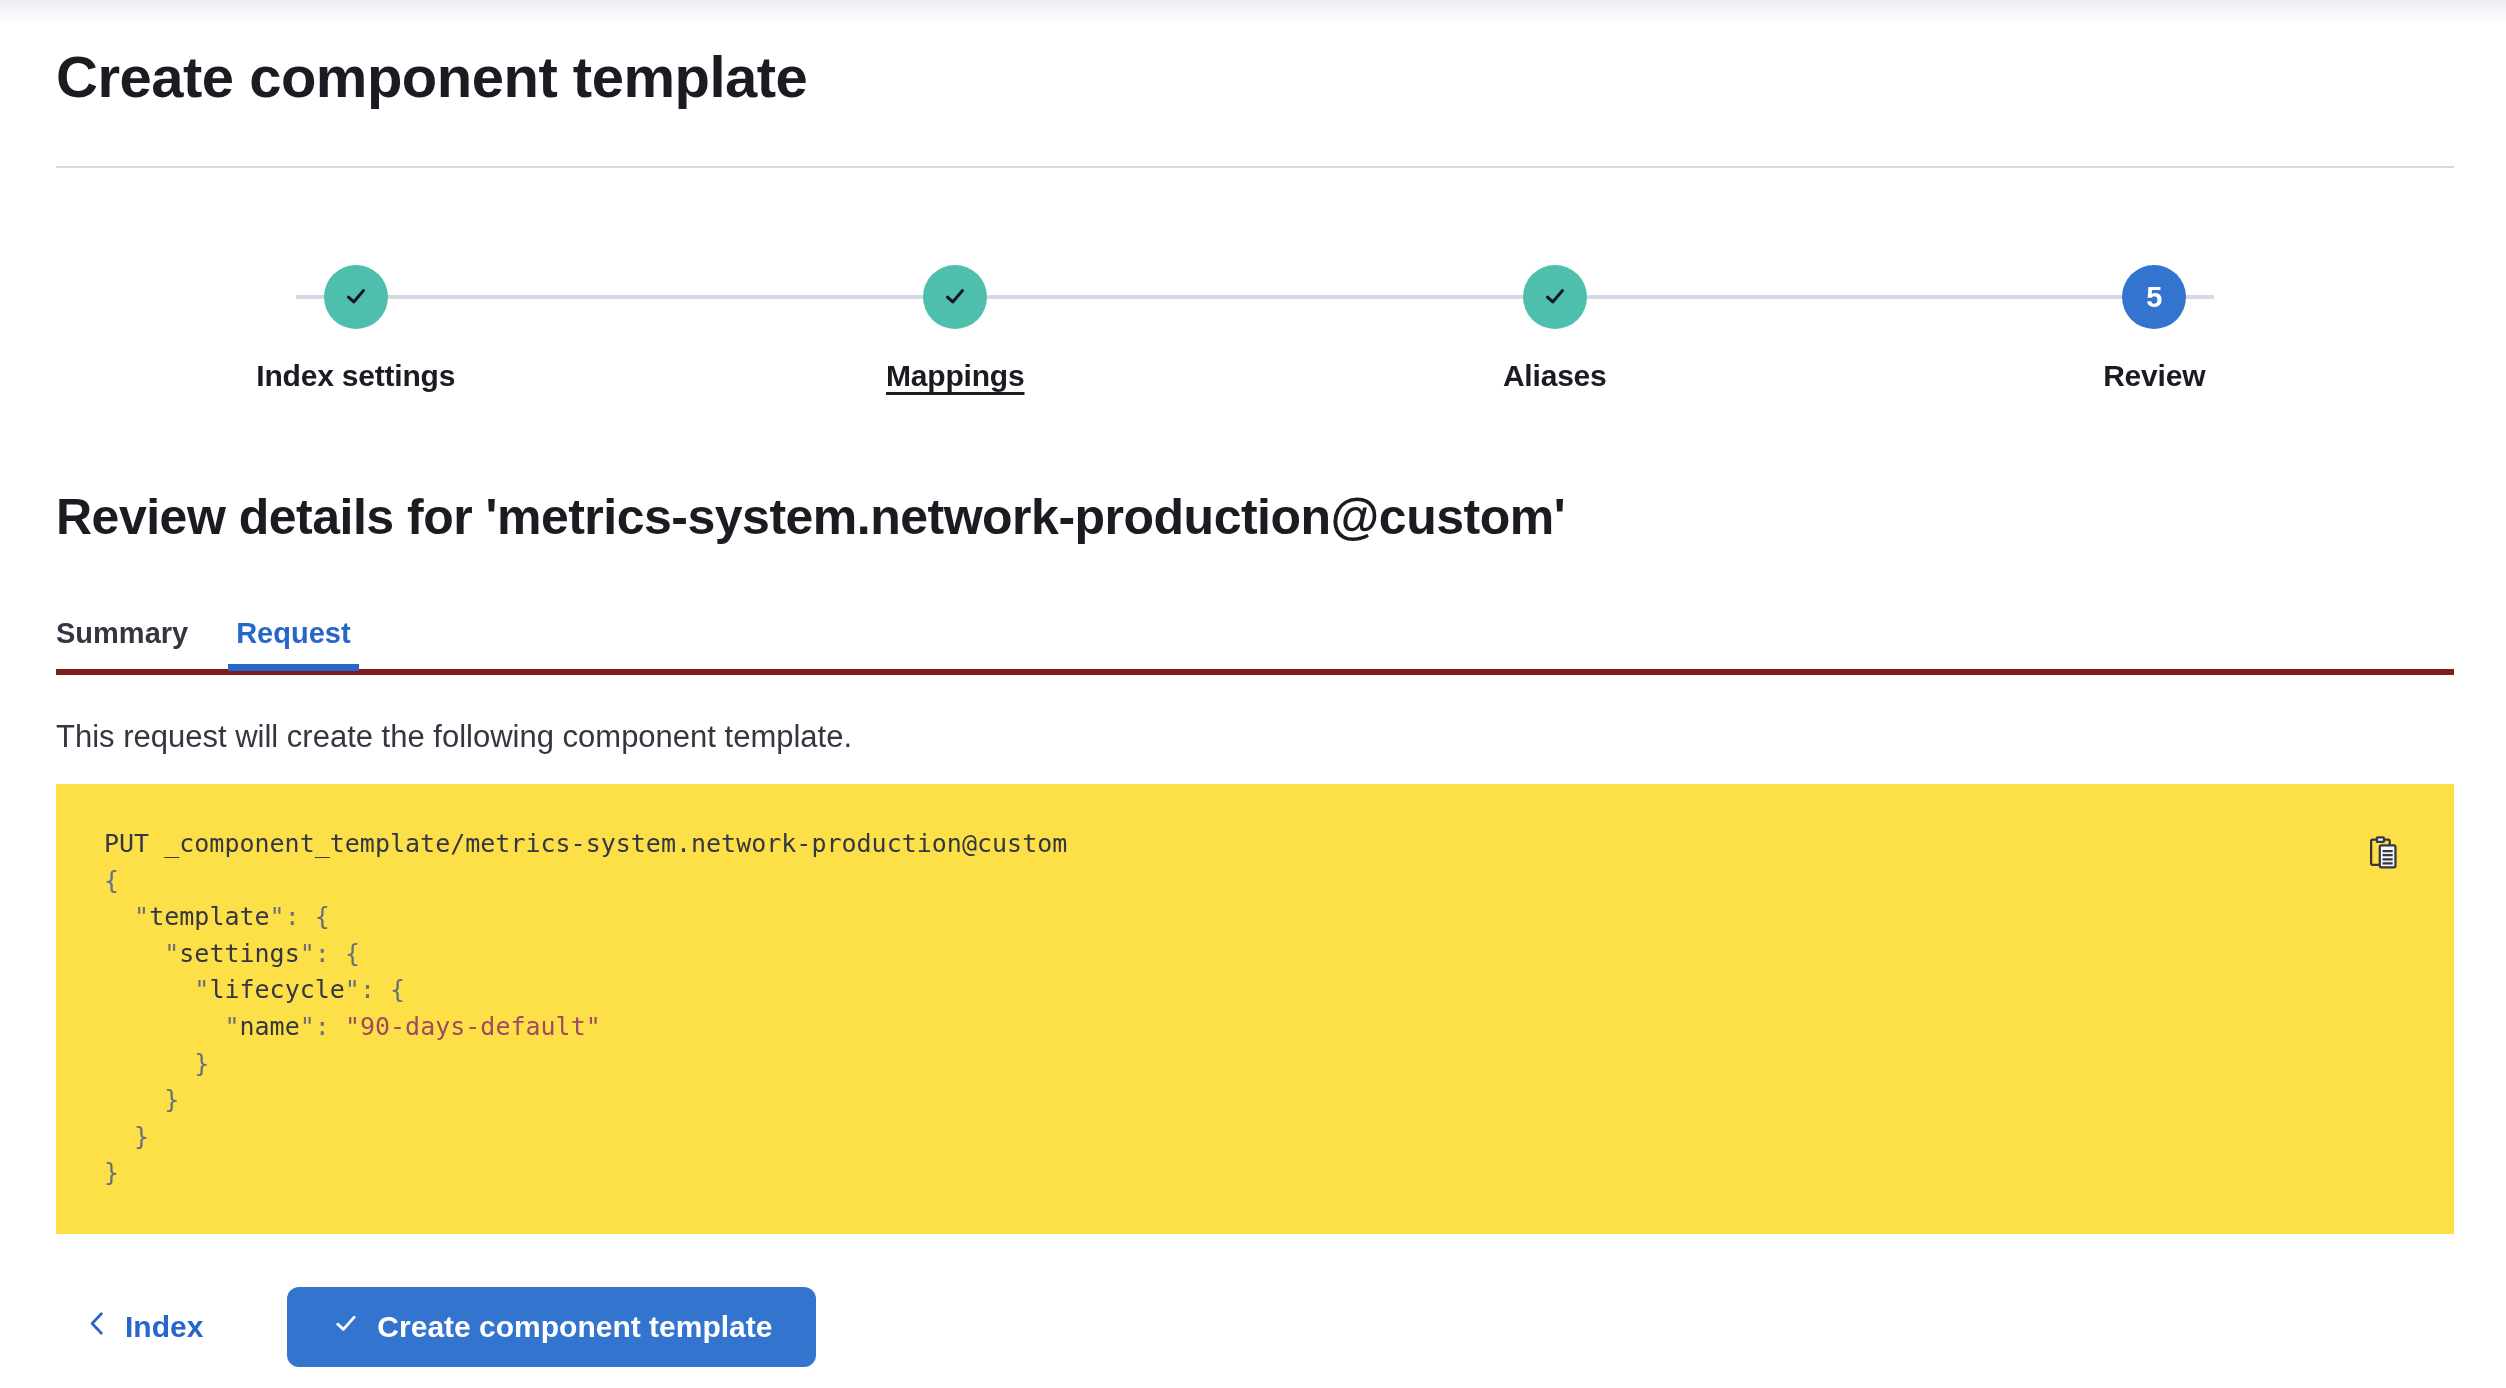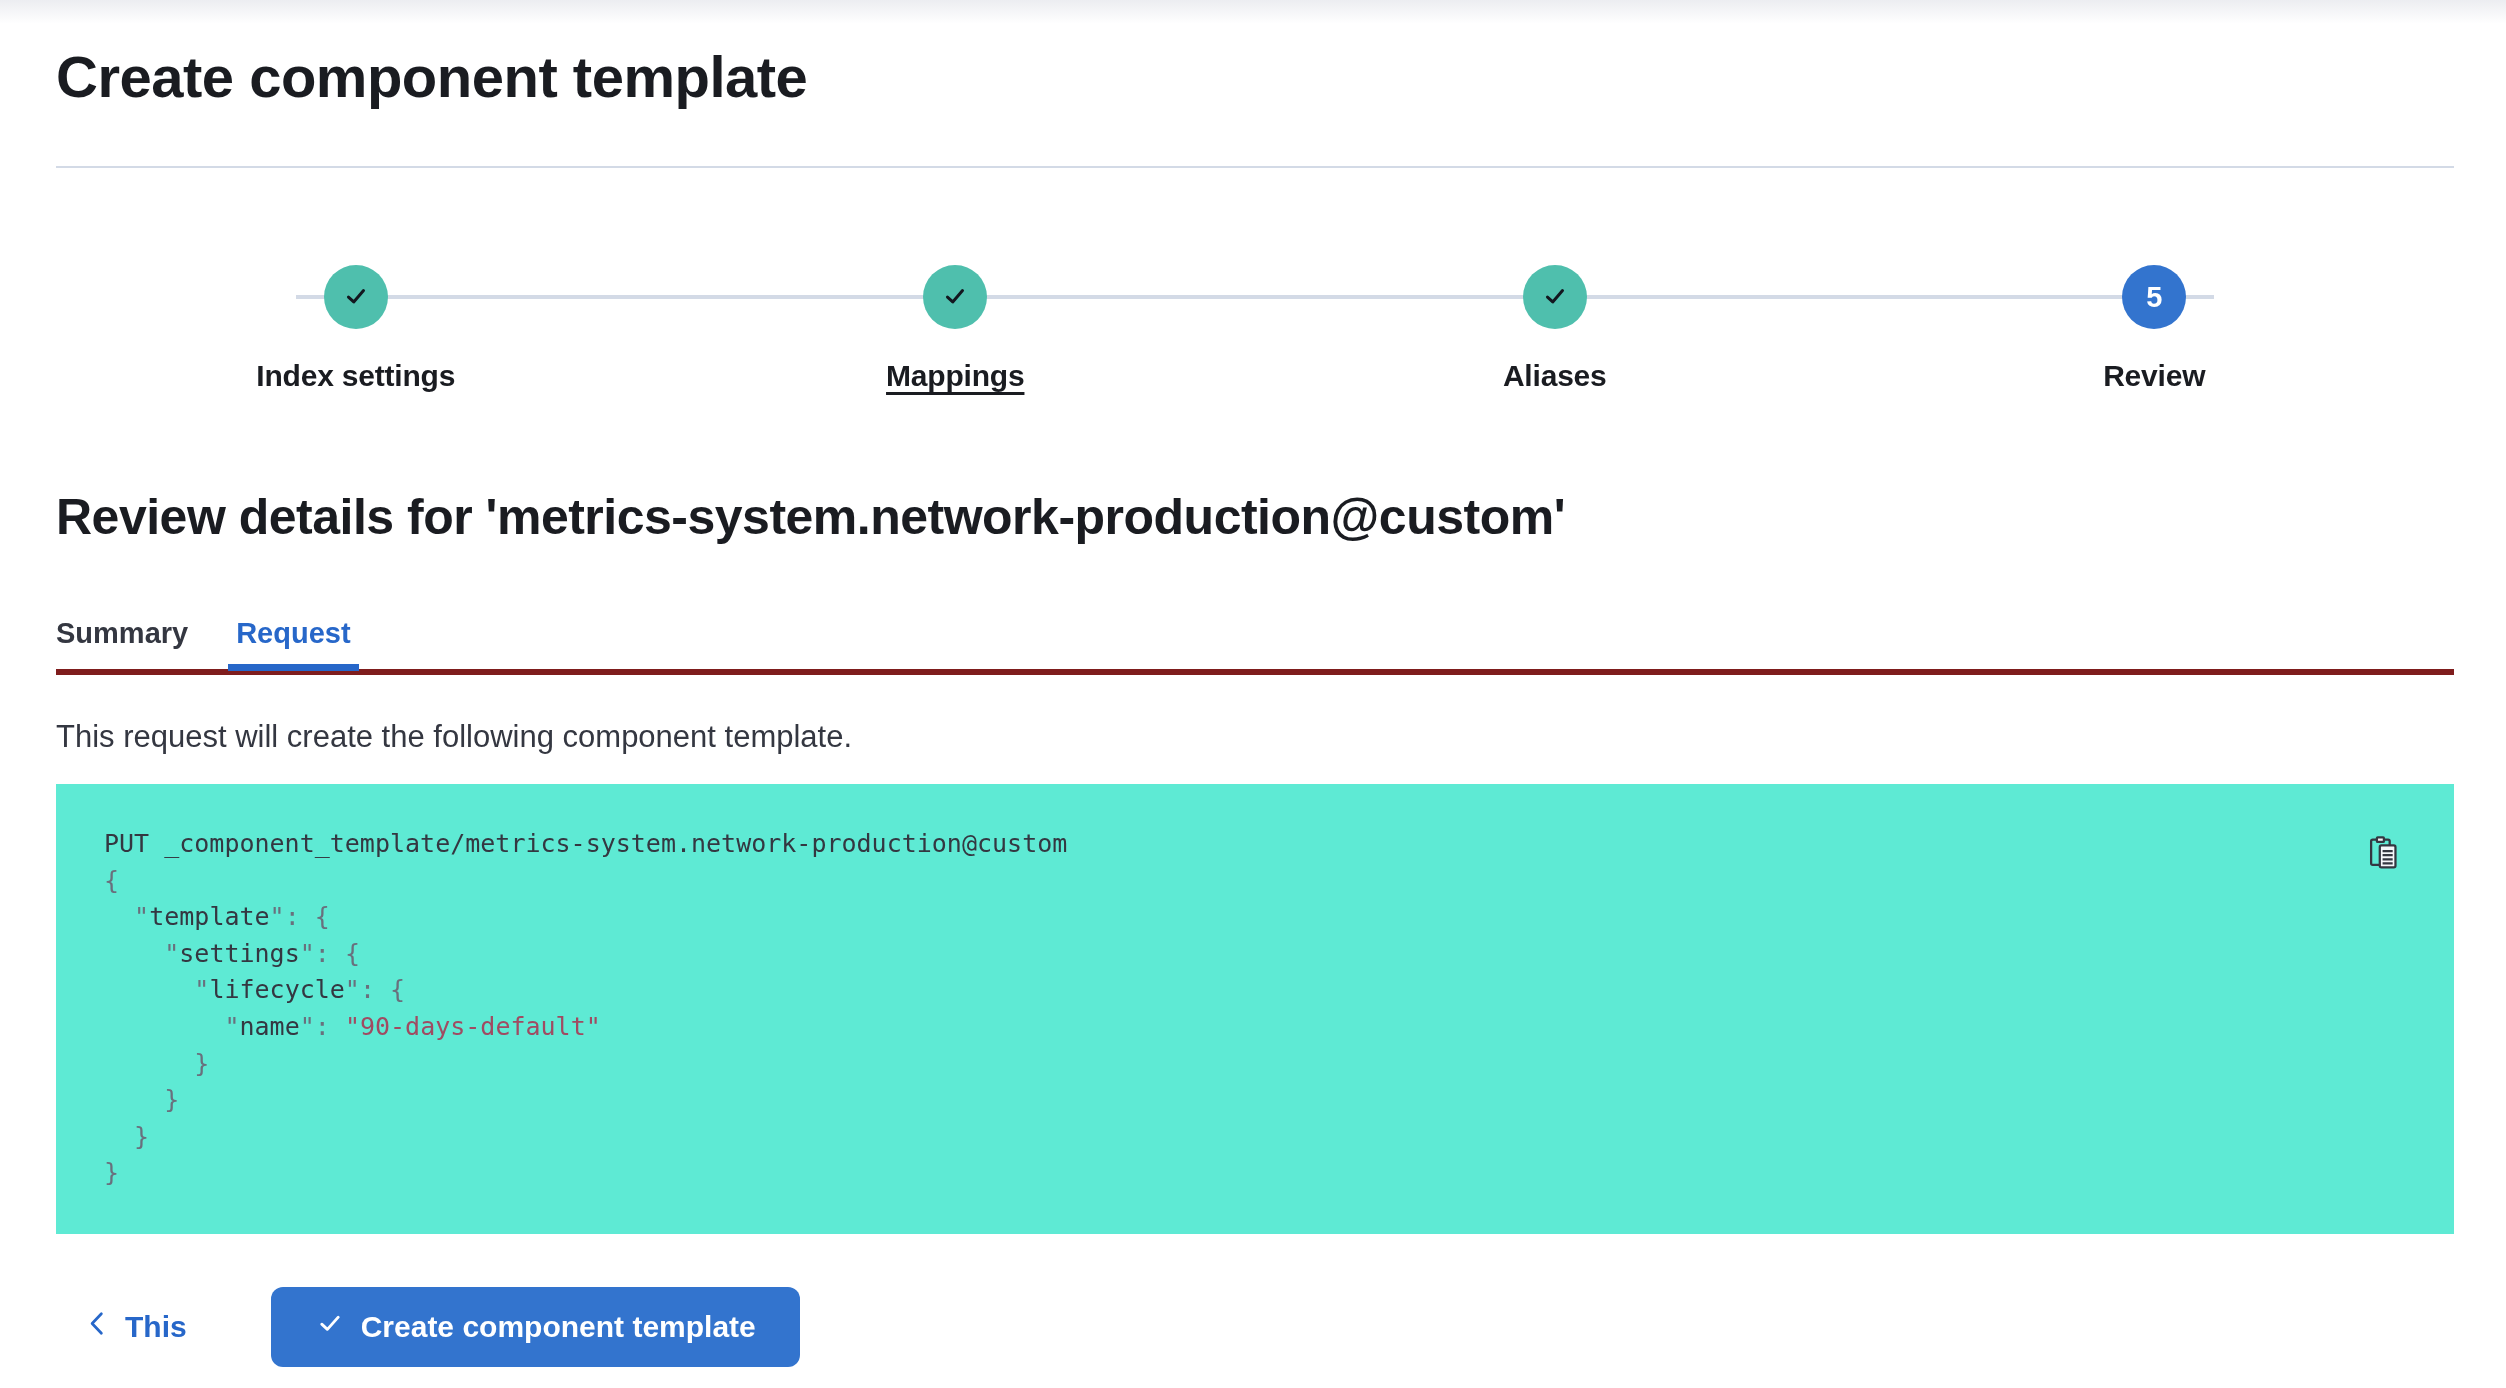--- a/index.html
+++ b/index.html
@@ -51,21 +51,21 @@
   }
   .tab.active { color:#2767C9; }
   .tab.active::after {
     content:""; position:absolute; left:-8px; right:-8px; bottom:-2px;
     height:7px; background:#2767C9;
   }
 
   .description { margin-top:42px; font-size:31px; line-height:40px; color:#343741; }
 
   
-  .code-panel { position:relative; margin-top:27px; background:#5eead4; padding:42px 48px; }
+  .code-panel { position:relative; margin-top:27px; background:#fde047; padding:42px 48px; }
   .code {
     font-family:"DejaVu Sans Mono", monospace; font-size:25px; line-height:36.6px;
     color:#343741; white-space:pre;
   }
   .tok-plain  { color:#343741; }
   .tok-key    { color:#343741; }
   .tok-punct  { color:#69707D; }
   .tok-string { color:#A04B62; }
   .copy-button {
     position:absolute; top:52px; right:54px; width:34px; height:34px;
@@ -153,21 +153,21 @@
     </button>
   </div>
 
   <div class="footer">
     <button class="back-button">
       <span>
         <svg viewBox="0 0 16 16" width="27" height="27" fill="none" stroke="#2767C9" stroke-width="1.6" stroke-linecap="round" stroke-linejoin="round">
           <path d="M10.3 2.2 L4.8 8 L10.3 13.8"></path>
         </svg>
       </span>
-      <span>This</span>
+      <span>Index</span>
     </button>
     <button class="create-button">
       <span>
         <svg viewBox="0 0 16 16" width="30" height="30" fill="none" stroke="#ffffff" stroke-width="1.5" stroke-linecap="round" stroke-linejoin="round">
           <path d="M3.6 8.6 L6.6 11.4 L12.4 4.9"></path>
         </svg>
       </span>
       <span>Create component template</span>
     </button>
   </div>

